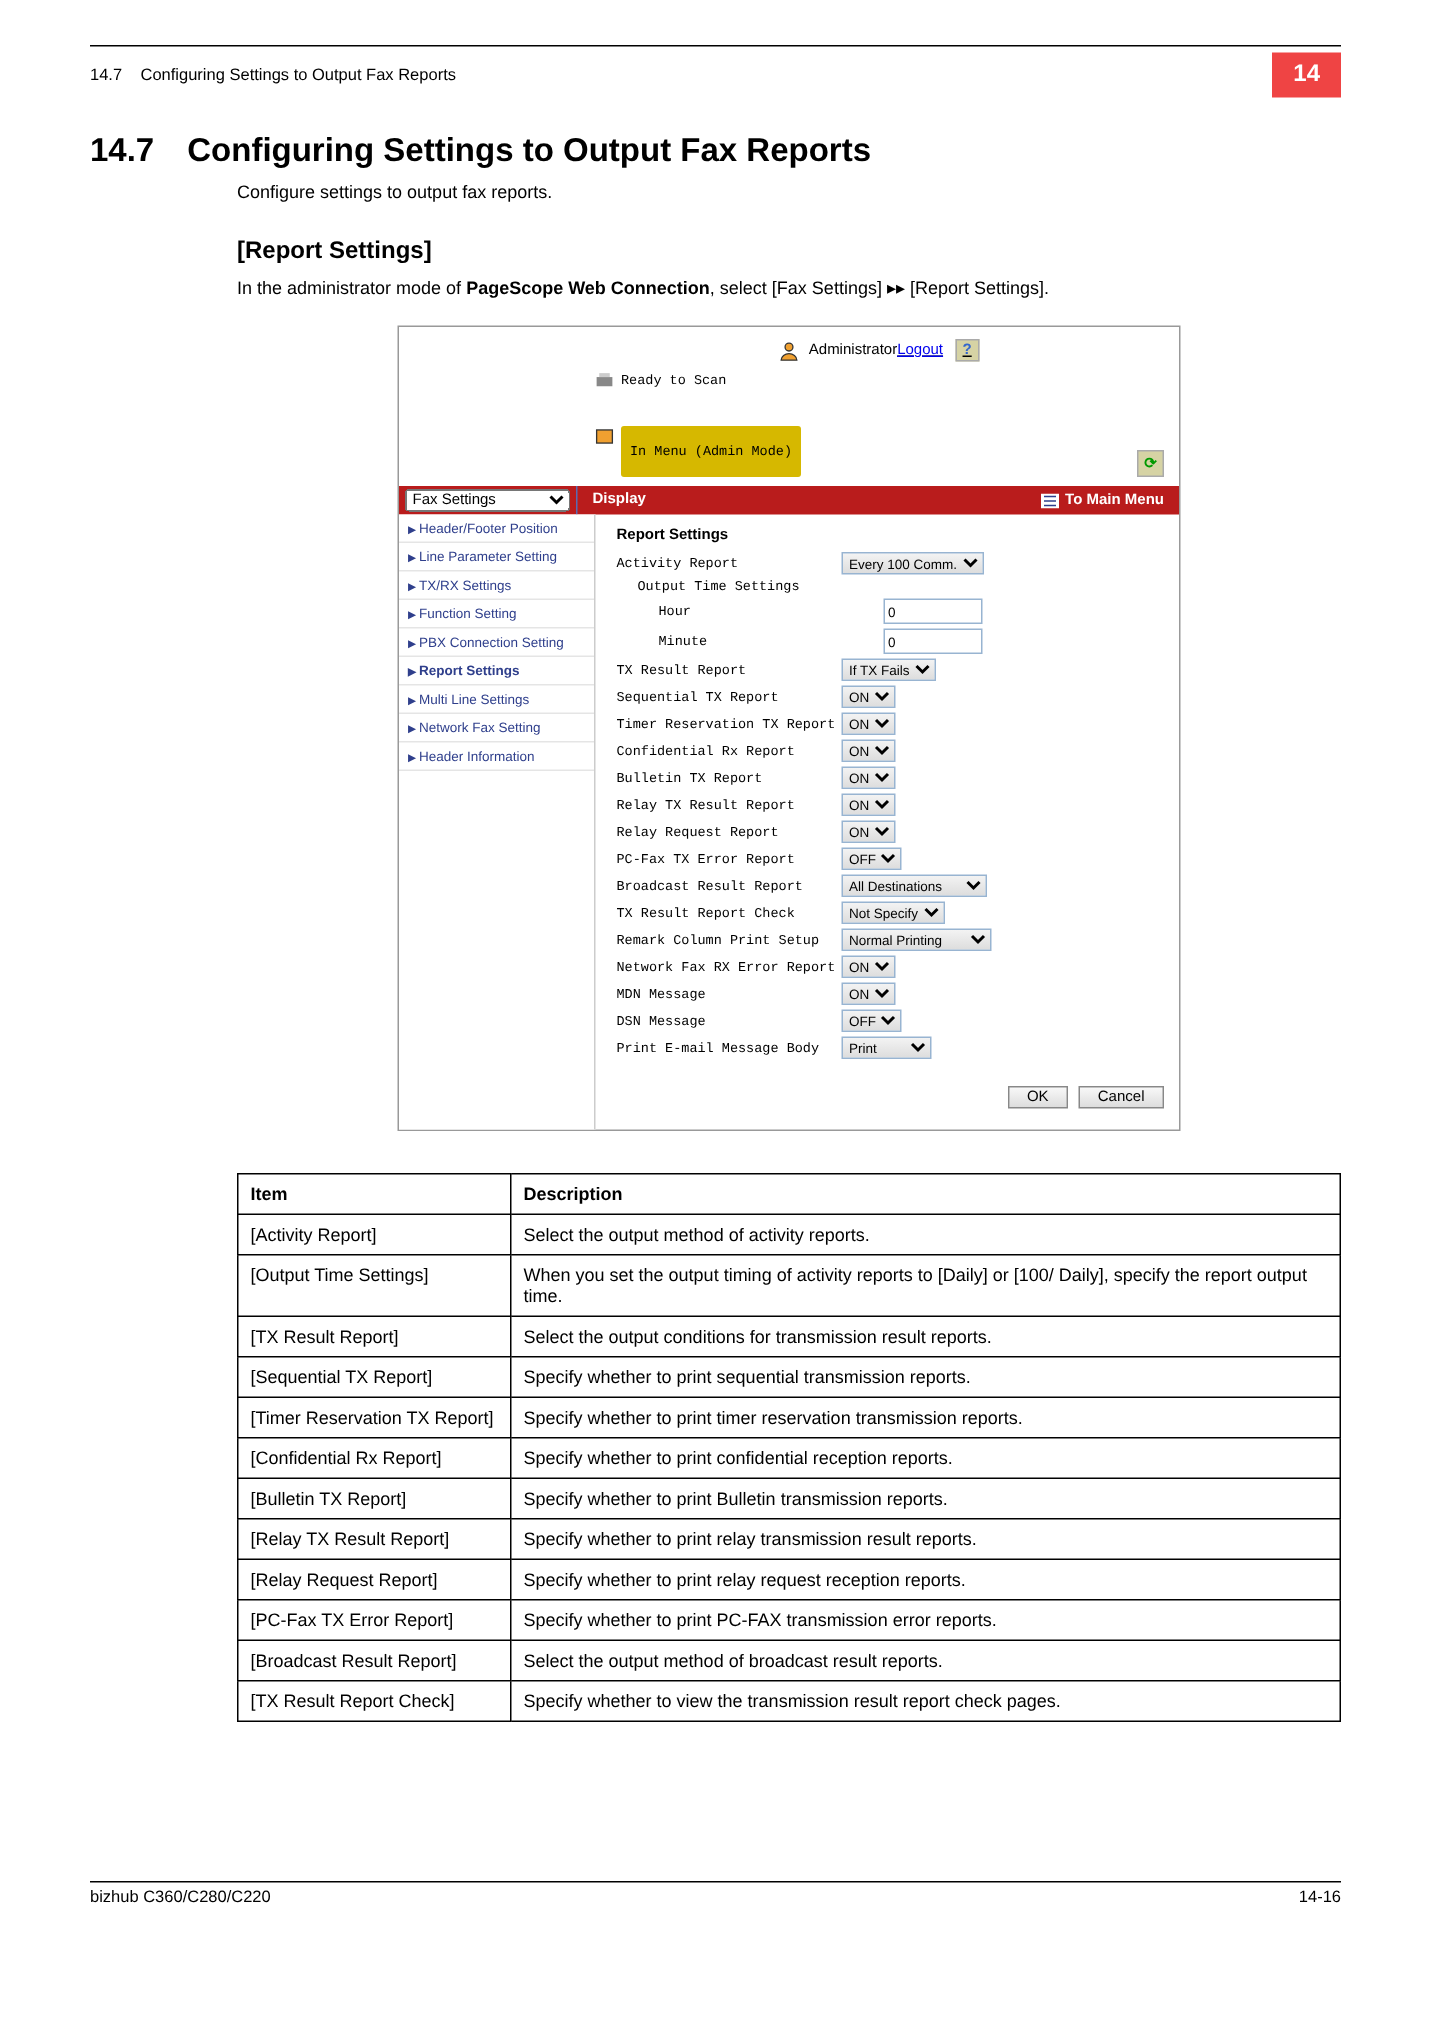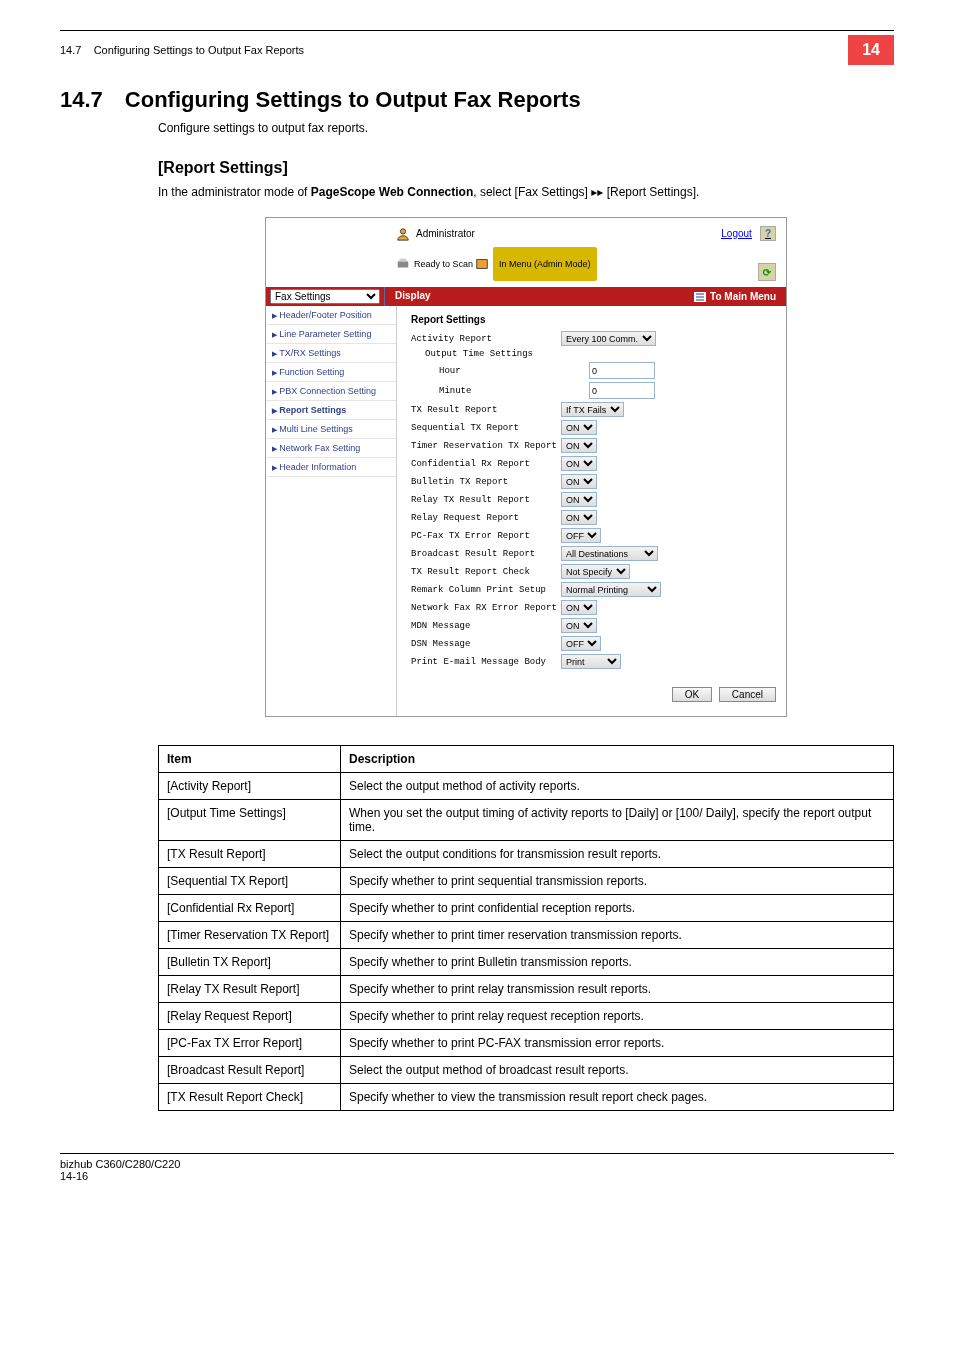--- a/index.html
+++ b/index.html
@@ -10,28 +10,28 @@
   .hdr-badge{background:#ef4444;color:#fff;font-weight:bold;font-size:16px;padding:6px 14px;}
   .h1-row{display:flex;align-items:baseline;gap:22px;margin-top:22px;}
   .h1-num{font-size:22px;font-weight:bold;}
   .h1-txt{font-size:22px;font-weight:bold;}
   .body-indent{margin-left:98px;}
   .intro{font-size:12px;margin-top:8px;}
   .h2{font-size:16px;font-weight:bold;margin-top:24px;}
   .inst{font-size:12px;margin-top:8px;}
   .ss-wrap{margin-top:18px;display:flex;justify-content:center;}
   .ss{width:520px;background:#fff;border:1px solid #999;font-size:10px;}
-  .ss-top{display:flex;justify-content:space-between;align-items:center;padding:8px 10px 2px 130px;}
+  .ss-top{display:flex;justify-content:center;align-items:center;padding:8px 10px 2px 130px;}
   .ss-adm{display:flex;align-items:center;gap:6px;}
   .ss-logout{display:flex;align-items:center;gap:8px;color:#000;text-decoration:underline;}
   .help-badge{background:#d6d3a4;color:#36c;font-weight:bold;padding:1px 4px;border:1px solid #aaa;}
   .ss-status{display:flex;justify-content:space-between;align-items:flex-end;padding:4px 10px 6px 130px;}
-  .st-left{display:flex;flex-direction:row;gap:2px;font-size:9px;}
+  .st-left{display:flex;flex-direction:column;gap:2px;font-size:9px;font-family:Liberation Mono, monospace;}
   .st-line{display:flex;align-items:center;gap:4px;}
-  .tab{background:#d6b800;padding:12px 6px;border-radius:2px;font-size:9px;}
+  .tab{background:#d6b800;padding:12px 6px;border-radius:2px;font-size:9px;margin-top:21px;}
   .refresh-badge{width:16px;height:16px;background:#d6d3a4;border:1px solid #aaa;display:flex;align-items:center;justify-content:center;color:#090;font-weight:bold;}
   .bar{display:flex;background:#b91c1c;color:#fff;font-size:10px;}
   .bar-sel{display:flex;align-items:center;padding:2px 4px;}
   .bar-sel select{font-size:10px;width:110px;}
   .bar-disp{padding:3px 10px;font-weight:bold;border-left:1px solid #5a6ab0;}
   .bar-spacer{flex:1;}
   .bar-menu{padding:3px 10px;display:flex;align-items:center;gap:4px;font-weight:bold;}
   .ss-body{display:flex;}
   .ss-side{width:130px;background:#fff;font-size:9px;border-right:1px solid #ccc;}
   .side-item{padding:4px 6px;color:#2f3f8c;border-bottom:1px solid #e5e5e5;}
@@ -45,21 +45,21 @@
   .fl.indent2{padding-left:28px;}
   .fv select,.fv input{font-size:9px;border:1px solid #98b4d1;background:#fff;height:15px;}
   .fv select{background:linear-gradient(#f3f3f3,#ddd);}
   .fv input{width:60px;padding:0 2px;}
   .btn-row{text-align:right;margin-top:18px;}
   .btn{font-size:10px;padding:1px 12px;background:linear-gradient(#f8f8f8,#ddd);border:1px solid #888;margin-left:4px;}
   .desc-table{width:100%;border-collapse:collapse;margin-top:28px;font-size:12px;}
   .desc-table th,.desc-table td{border:1px solid #000;padding:6px 8px;text-align:left;vertical-align:top;}
   .desc-table th{font-weight:bold;}
   .desc-table td:first-child,.desc-table th:first-child{width:165px;}
-  .footer{display:flex;justify-content:space-between;margin-top:42px;border-top:1px solid #000;padding-top:4px;font-size:11px;flex-direction:column;}
+  .footer{display:flex;justify-content:space-between;margin-top:106px;border-top:1px solid #000;padding-top:4px;font-size:11px;}
   svg.mini{width:14px;height:14px;}
 </style>
 </head>
 <body>
 
 <div class="page">
   <div class="topline"></div>
   <div class="header-row">
     <div class="hdr-left">
       <span>14.7</span>
@@ -248,26 +248,26 @@
           </tr>
           <tr>
             <td>[TX Result Report]</td>
             <td>Select the output conditions for transmission result reports.</td>
           </tr>
           <tr>
             <td>[Sequential TX Report]</td>
             <td>Specify whether to print sequential transmission reports.</td>
           </tr>
           <tr>
+            <td>[Timer Reservation TX Report]</td>
+            <td>Specify whether to print timer reservation transmission reports.</td>
+          </tr>
+          <tr>
             <td>[Confidential Rx Report]</td>
             <td>Specify whether to print confidential reception reports.</td>
-          </tr>
-          <tr>
-            <td>[Timer Reservation TX Report]</td>
-            <td>Specify whether to print timer reservation transmission reports.</td>
           </tr>
           <tr>
             <td>[Bulletin TX Report]</td>
             <td>Specify whether to print Bulletin transmission reports.</td>
           </tr>
           <tr>
             <td>[Relay TX Result Report]</td>
             <td>Specify whether to print relay transmission result reports.</td>
           </tr>
           <tr>

